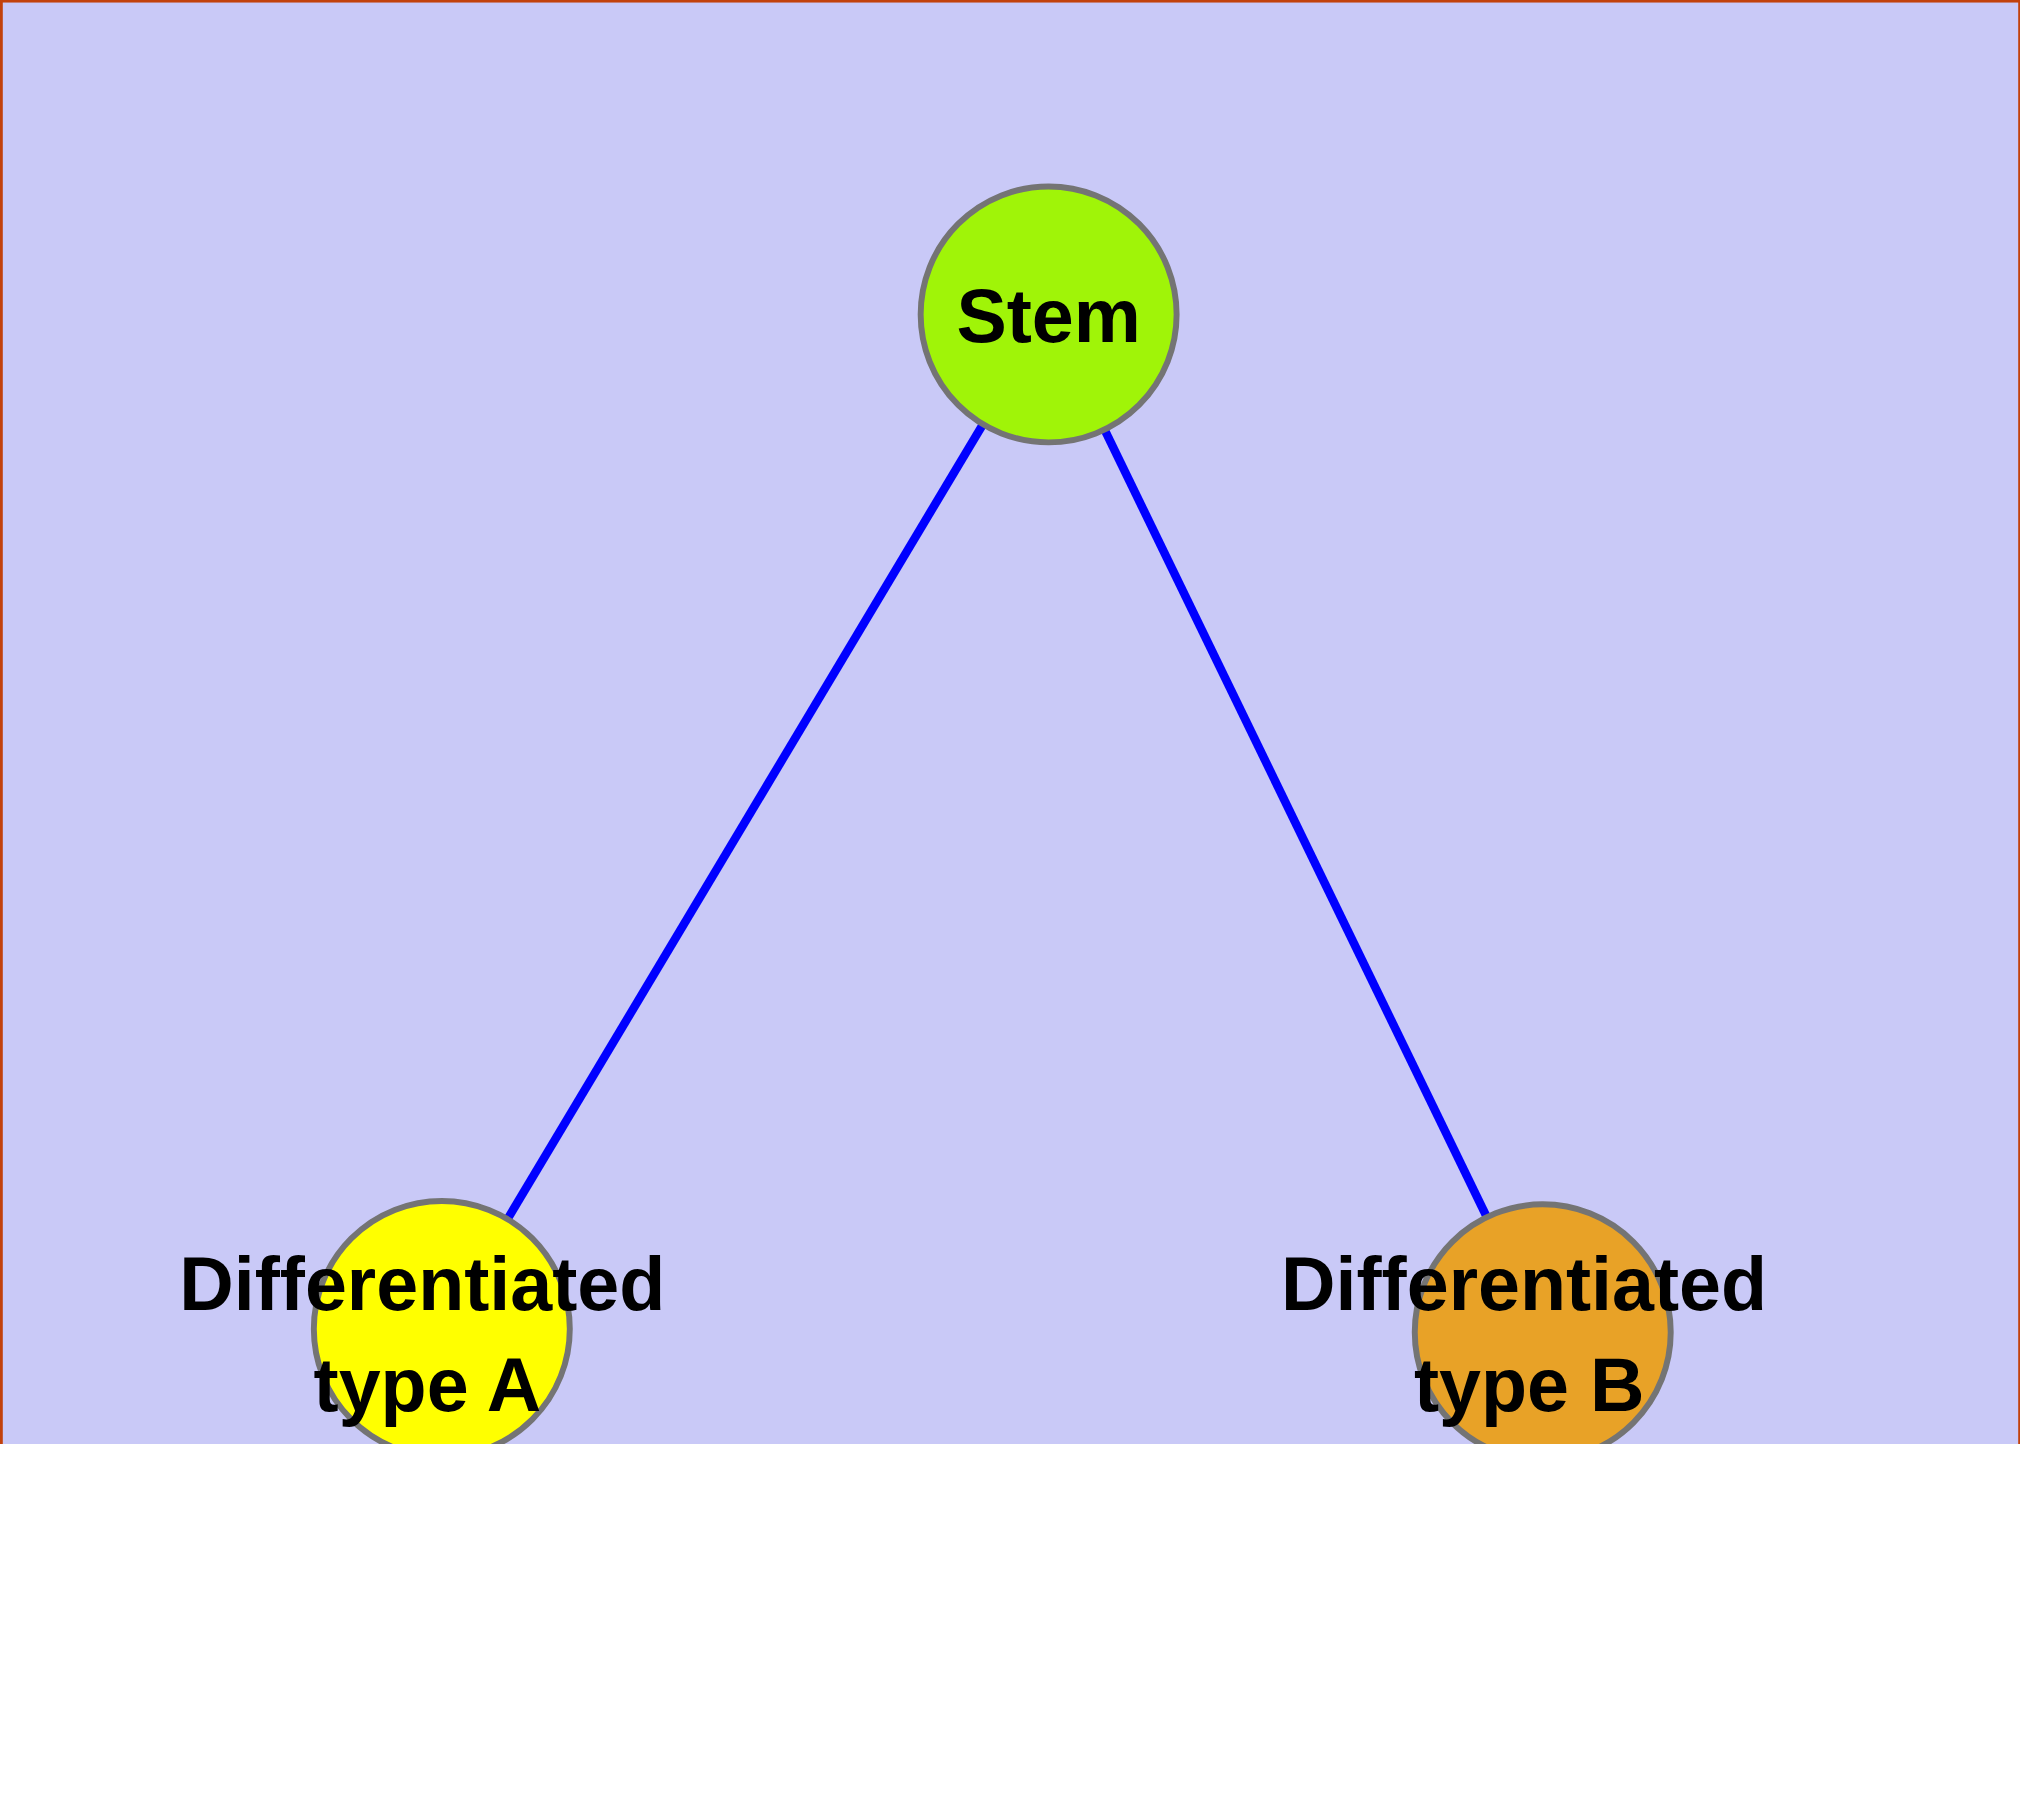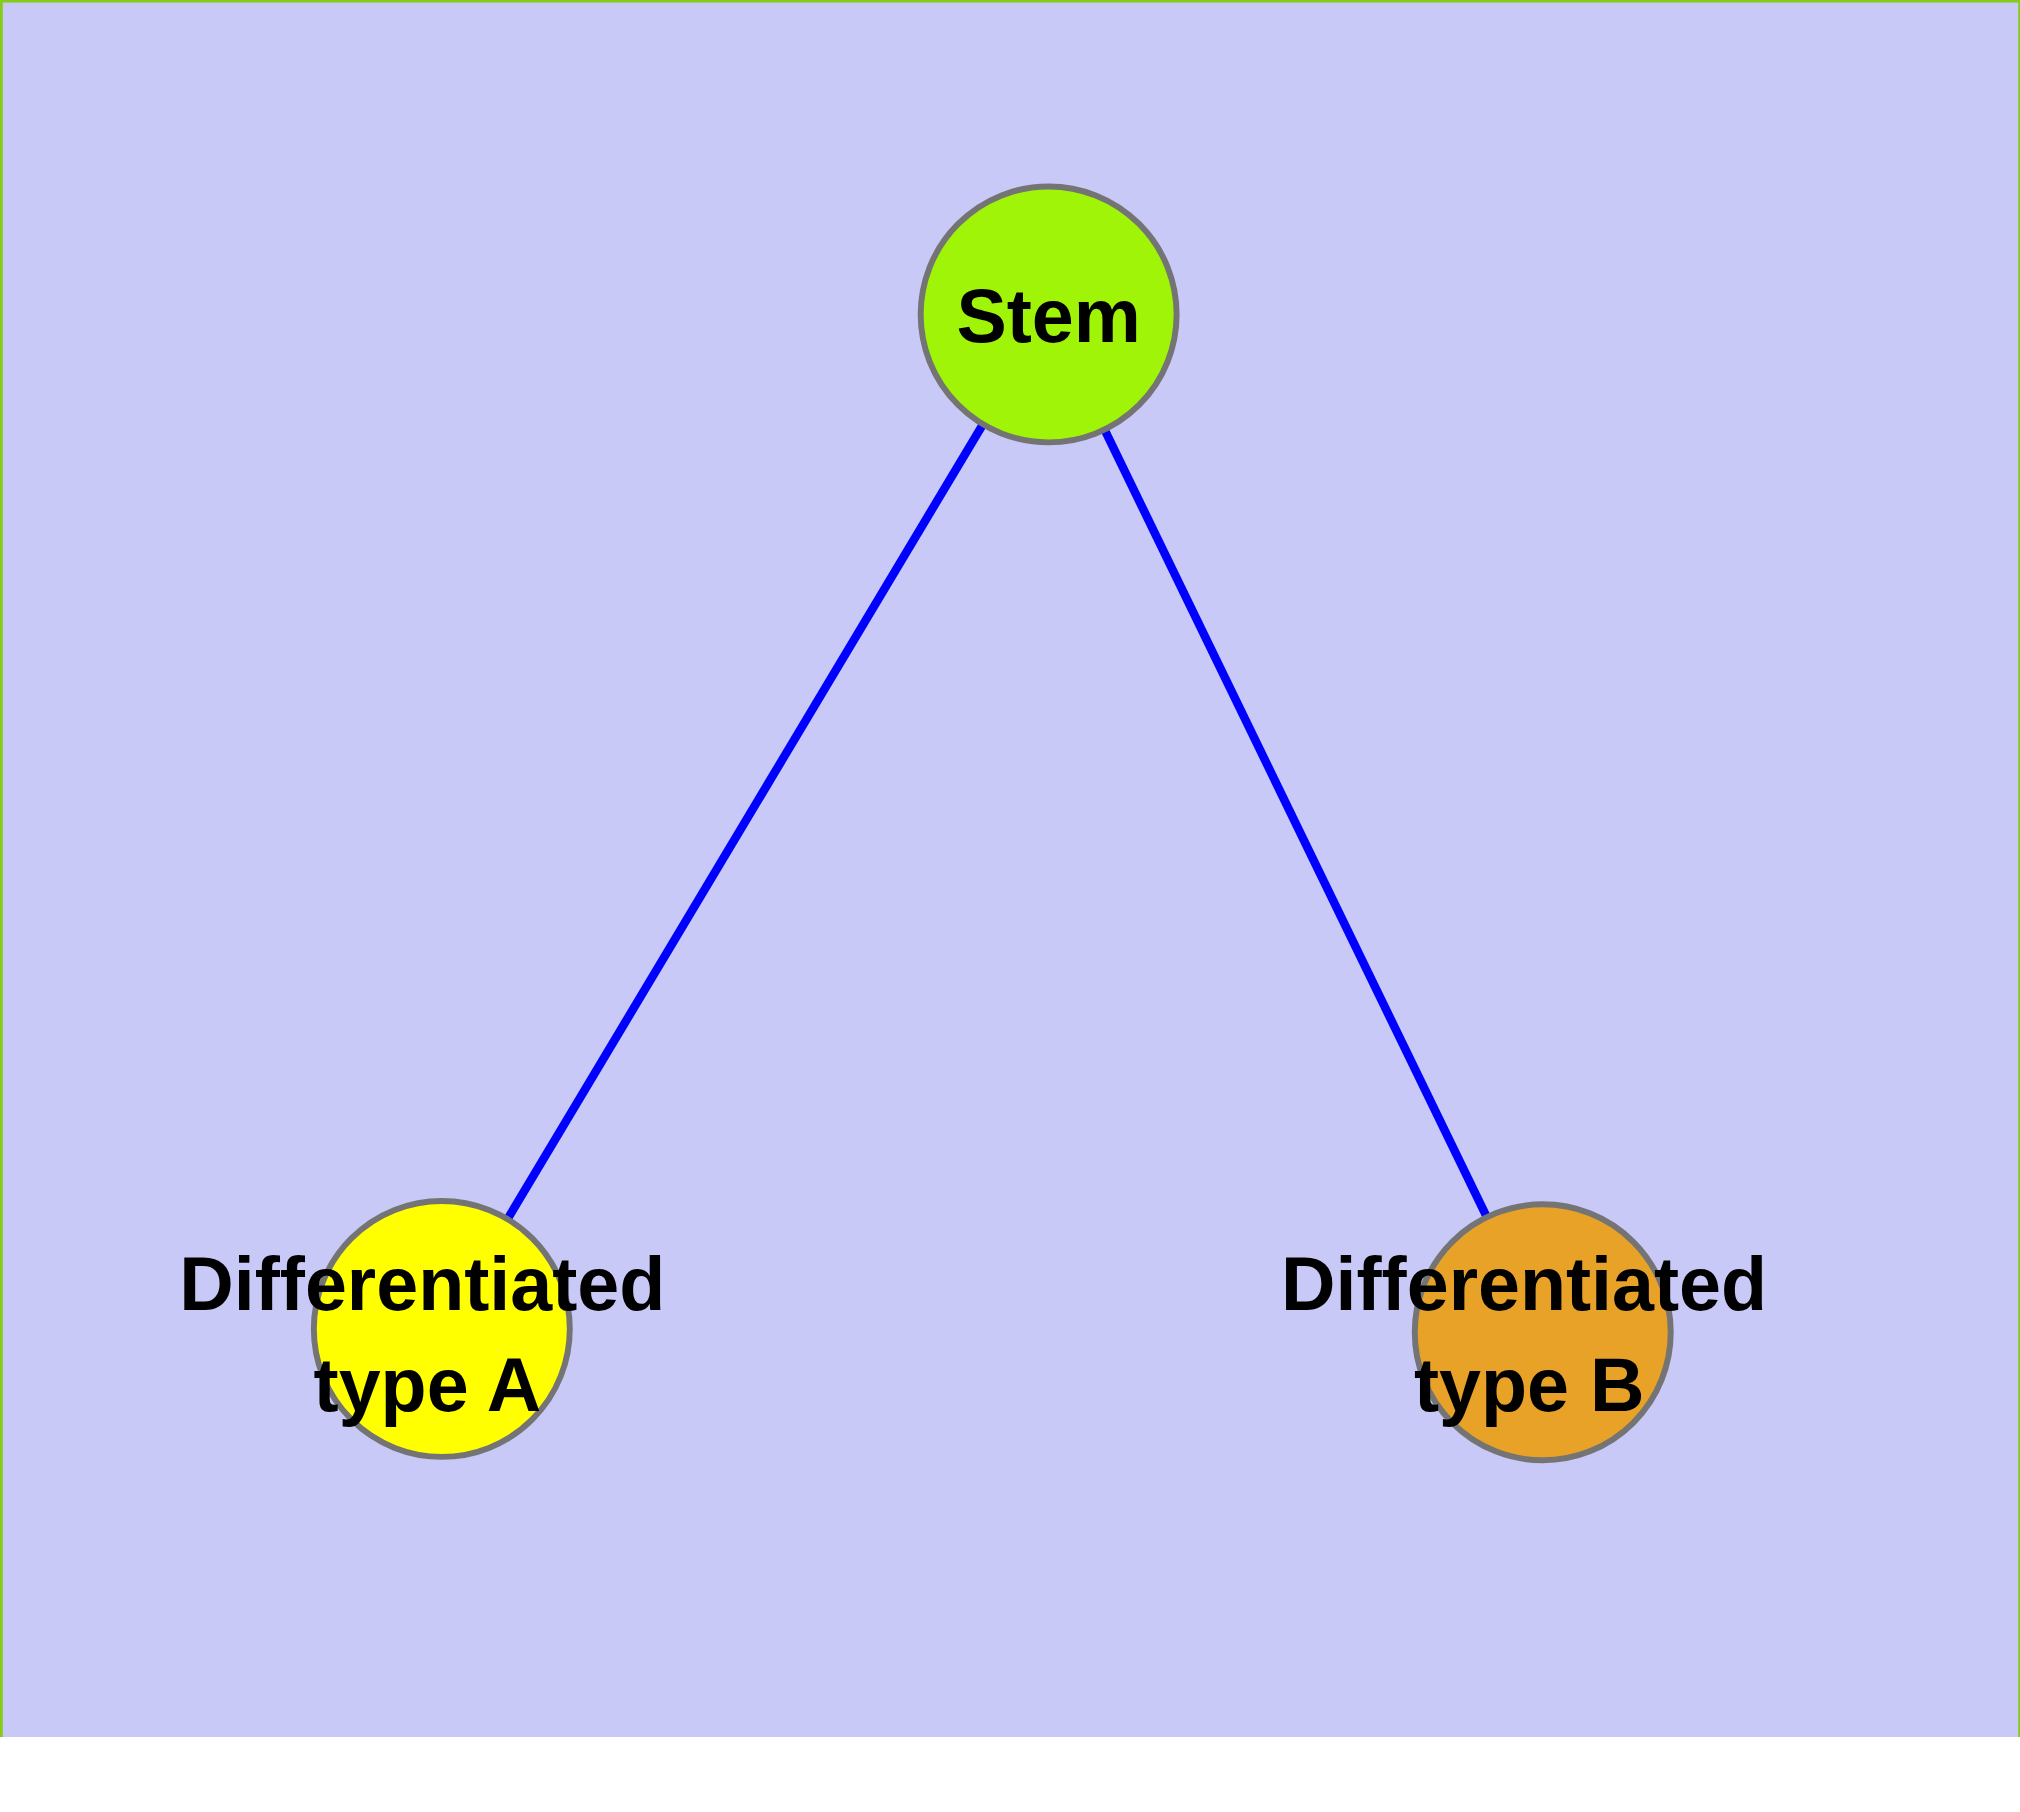--- a/index.html
+++ b/index.html
@@ -3,22 +3,22 @@
 <meta charset="utf-8">
 <style>
   html, body {
     margin: 0;
     padding: 0;
     background: #ffffff;
   }
   #stage {
     position: relative;
     width: 2021px;
-    height: 1737px;
-    background: #84cc16;
+    height: 1444px;
+    background: #c2410c;
     overflow: hidden;
   }
   #diagram-svg {
     position: absolute;
     left: 0;
     top: 0;
     width: 2021px;
     height: 1812px;
     display: block;
   }

